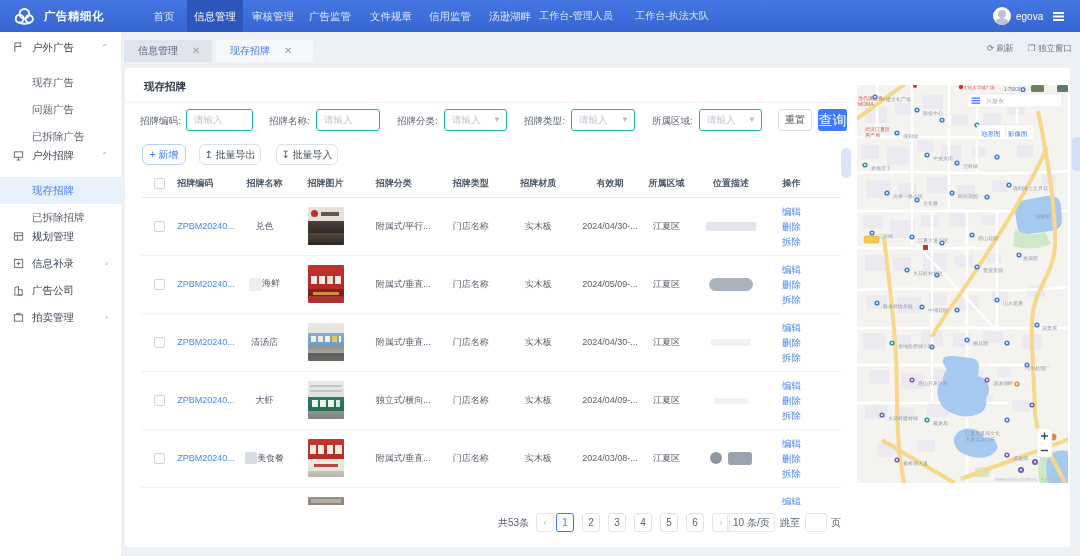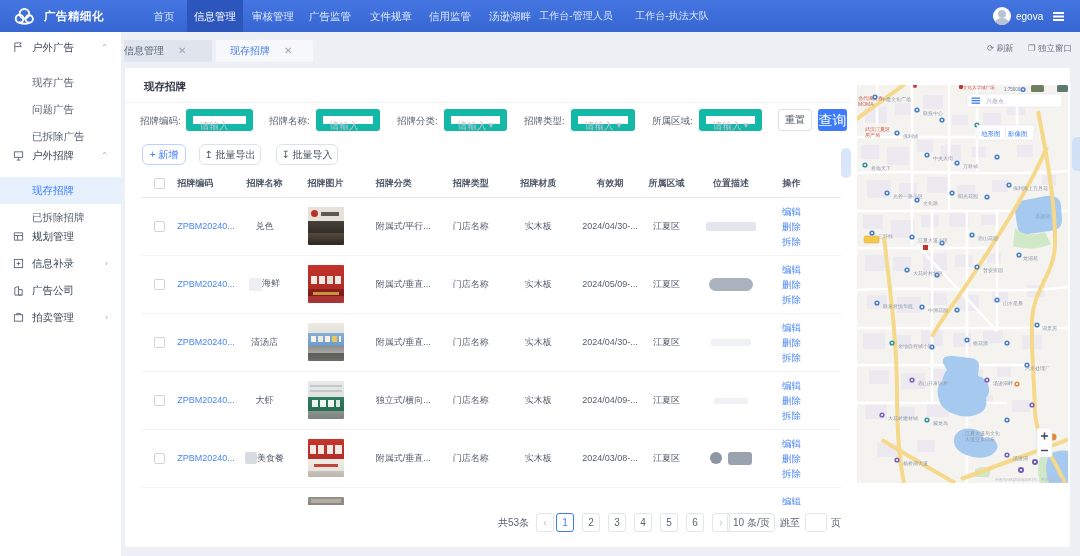--- a/index.html
+++ b/index.html
@@ -12,38 +12,38 @@
 .nav-item{position:absolute;top:0;height:32px;line-height:32px;color:#dfe8fb;font-size:10.5px;text-align:center;white-space:nowrap;}
 .nav-item.act{background:#2d56bd;color:#fff;}
 .avatar{position:absolute;left:993px;top:7px;width:18px;height:18px;border-radius:50%;background:#fff;overflow:hidden;}
 .avatar:before{content:"";position:absolute;left:5px;top:3px;width:8px;height:8px;border-radius:50%;background:#b9c3d4;}
 .avatar:after{content:"";position:absolute;left:2px;top:11px;width:14px;height:10px;border-radius:50%;background:#b9c3d4;}
 .egova{position:absolute;left:1016px;top:11px;color:#fff;font-size:10px;}
 .burger{position:absolute;left:1053px;top:12px;width:11px;height:1.5px;background:#fff;box-shadow:0 3.5px 0 #fff,0 7px 0 #fff;}
 
 .tab{position:absolute;top:40px;height:22px;line-height:22px;font-size:10px;border-radius:2px 2px 0 0;}
 .tab .x{color:#9aa3b5;margin-left:14px;font-size:10px;}
-.tab1{left:124px;width:88px;background:#dfe4ed;color:#5a6575;padding-left:0;}
+.tab1{left:124px;width:88px;background:#dfe4ed;color:#5a6575;padding-left:14px;}
 .tab2{left:216px;width:97px;background:#f6f8fc;color:#4a7fe8;padding-left:14px;}
 .tbact{position:absolute;top:43px;font-size:8.5px;color:#6b7382;white-space:nowrap;}
 
 .side{position:absolute;left:0;top:32px;width:121px;height:524px;background:#fff;}
 .srow{position:absolute;left:0;width:121px;height:27px;line-height:27px;font-size:10.5px;color:#3c4654;white-space:nowrap;}
 .srow .ic{position:absolute;left:13px;top:8px;width:11px;height:11px;color:#5a6678;}
 .srow .tx{position:absolute;left:32px;top:0;}
 .srow .ar{position:absolute;right:13px;top:0;color:#98a1b0;font-size:8px;}
 .srow.sub{color:#5a6470;margin-top:8px;}
 .srow.on{background:#e7f1fd;color:#3d7eff;}
 
 .card{position:absolute;left:125px;top:68px;width:945px;height:479px;background:#fff;border-radius:3px;}
 .ctitle{position:absolute;left:19px;top:12px;font-size:10.5px;color:#2d3442;font-weight:bold;}
 .cdiv{position:absolute;left:0px;top:34px;width:726px;height:1px;background:#f0f2f6;}
 
 .slabel{position:absolute;top:47px;font-size:9.5px;color:#5b6370;white-space:nowrap;}
-.sinput{position:absolute;top:41px;height:22px;border:7px solid #14b8a6;border-radius:3px;background:#fff;font-size:9.5px;color:#c0c6d1;line-height:20px;padding-left:7px;white-space:nowrap;}
+.sinput{position:absolute;top:41px;height:22px;border:1px solid #14b8a6;border-radius:3px;background:#fff;font-size:9.5px;color:#c0c6d1;line-height:20px;padding-left:7px;white-space:nowrap;}
 .sinput .car{position:absolute;right:5px;top:0;color:#b6bdc9;font-size:8px;}
 .btn-reset{position:absolute;left:653px;top:41px;width:34px;height:22px;border:1px solid #dde1e8;border-radius:3px;background:#fff;font-size:10px;color:#4a5260;text-align:center;line-height:20px;}
 .btn-query{position:absolute;left:693px;top:41px;width:29px;height:22px;border-radius:3px;background:#3e7bfa;font-size:14px;color:#fff;text-align:center;line-height:22px;}
 
 .tbtn{position:absolute;top:76px;height:21px;border:1px solid #dde1e8;border-radius:6px;background:#fff;font-size:10px;color:#4a5260;line-height:19px;text-align:center;}
 .badd{left:17px;width:44px;color:#3e7bfa;border-color:#b9d2fd;}
 
 .tblwrap{position:absolute;left:16px;top:102px;width:700px;height:335px;overflow:hidden;}
 table{border-collapse:collapse;width:700px;table-layout:fixed;}
 th{height:27px;font-size:9px;color:#4e5869;font-weight:bold;border-bottom:1px solid #e8ebf1;background:#fff;}

